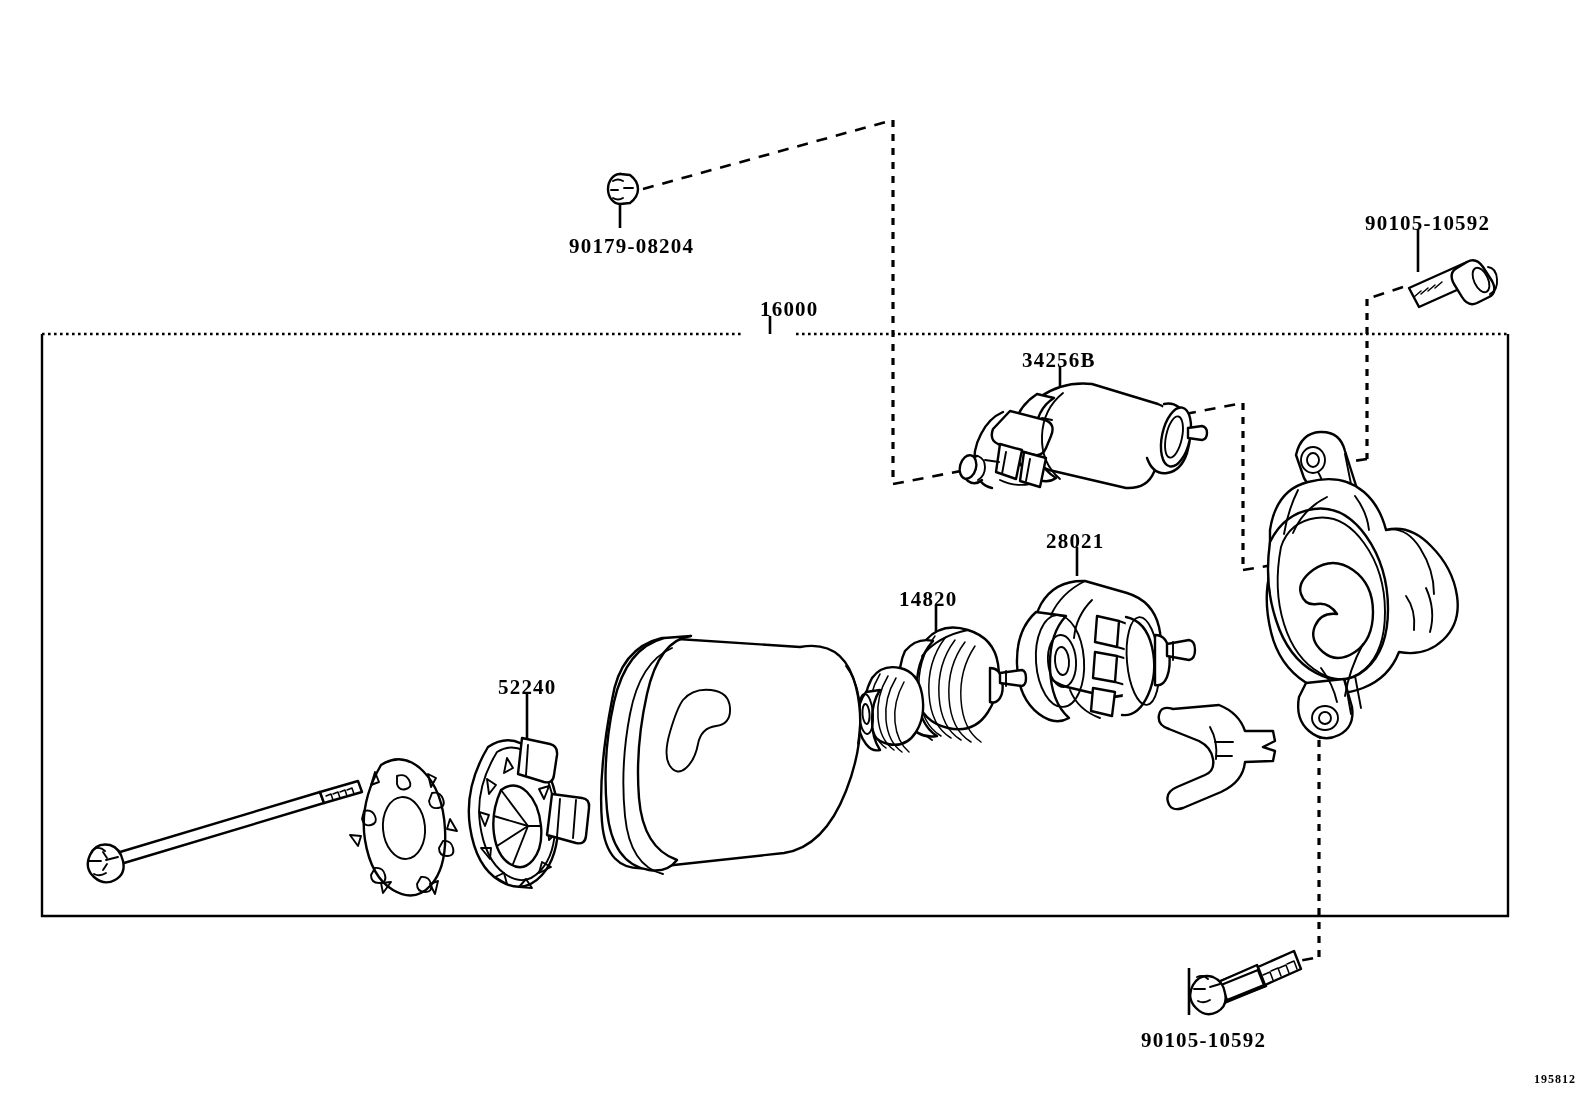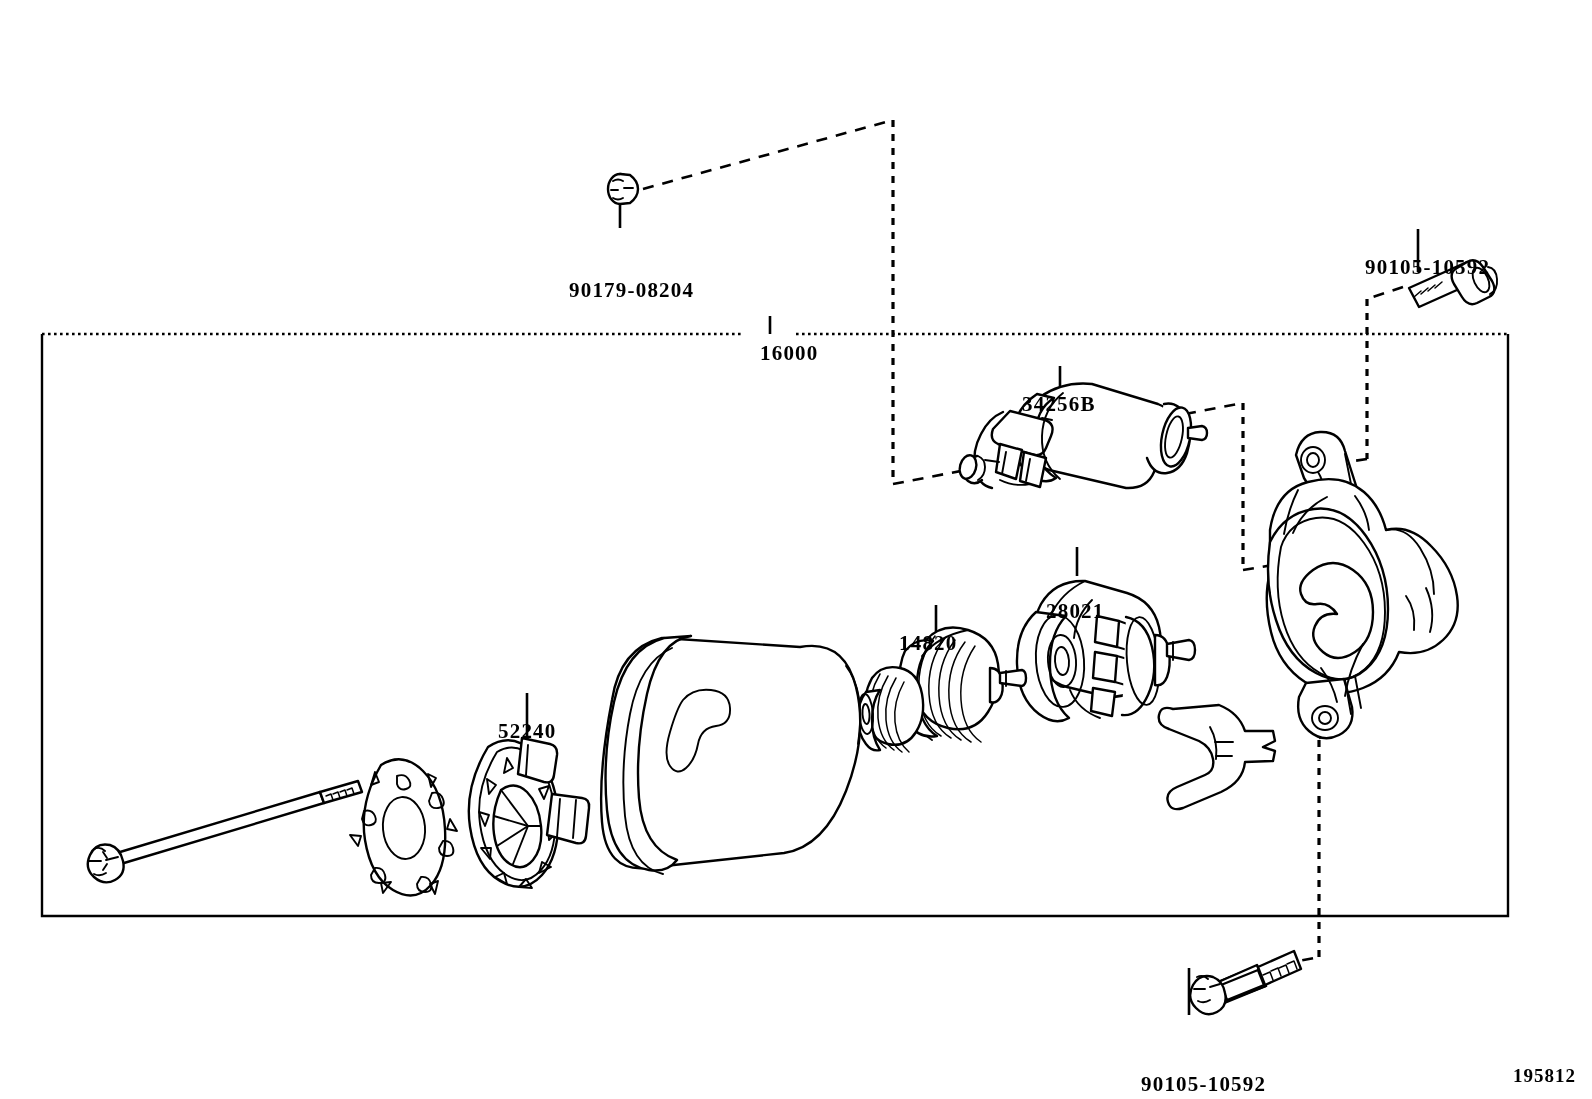--- a/index.html
+++ b/index.html
@@ -8,29 +8,28 @@
   svg#diagram{position:absolute;left:0;top:0;width:1592px;height:1099px;}
   .pn{
     position:absolute;
     font-family:"Liberation Serif",serif;
     font-weight:700;
     font-size:21px;
     letter-spacing:1.2px;
     color:#000;
     white-space:nowrap;
     line-height:1;
-    margin-top:44px;
   }
   .refno{
     position:absolute;
     right:16px;
     bottom:12px;
     font-family:"Liberation Serif",serif;
     font-weight:700;
-    font-size:19px;
+    font-size:12px;
     letter-spacing:1px;
     color:#000;
   }
 </style>
 </head>
 <body>
 
 <div id="stage">
 
   <svg id="diagram" viewBox="0 0 1592 1099">
@@ -490,21 +489,21 @@
   </svg>
 
   <div class="pn" style="left:569px;top:236px;">90179-08204</div>
 
   <div class="pn" style="left:1365px;top:213px;">90105-10592</div>
 
   <div class="pn" style="left:760px;top:299px;">16000</div>
 
   <div class="pn" style="left:1022px;top:350px;">34256B</div>
 
-  <div class="pn" style="left:1046px;top:557px;">28021</div>
+  <div class="pn" style="left:1046px;top:531px;">28021</div>
 
   <div class="pn" style="left:899px;top:589px;">14820</div>
 
   <div class="pn" style="left:498px;top:677px;">52240</div>
 
   <div class="pn" style="left:1141px;top:1030px;">90105-10592</div>
 
   <div class="refno">195812</div>
 
 </div>

